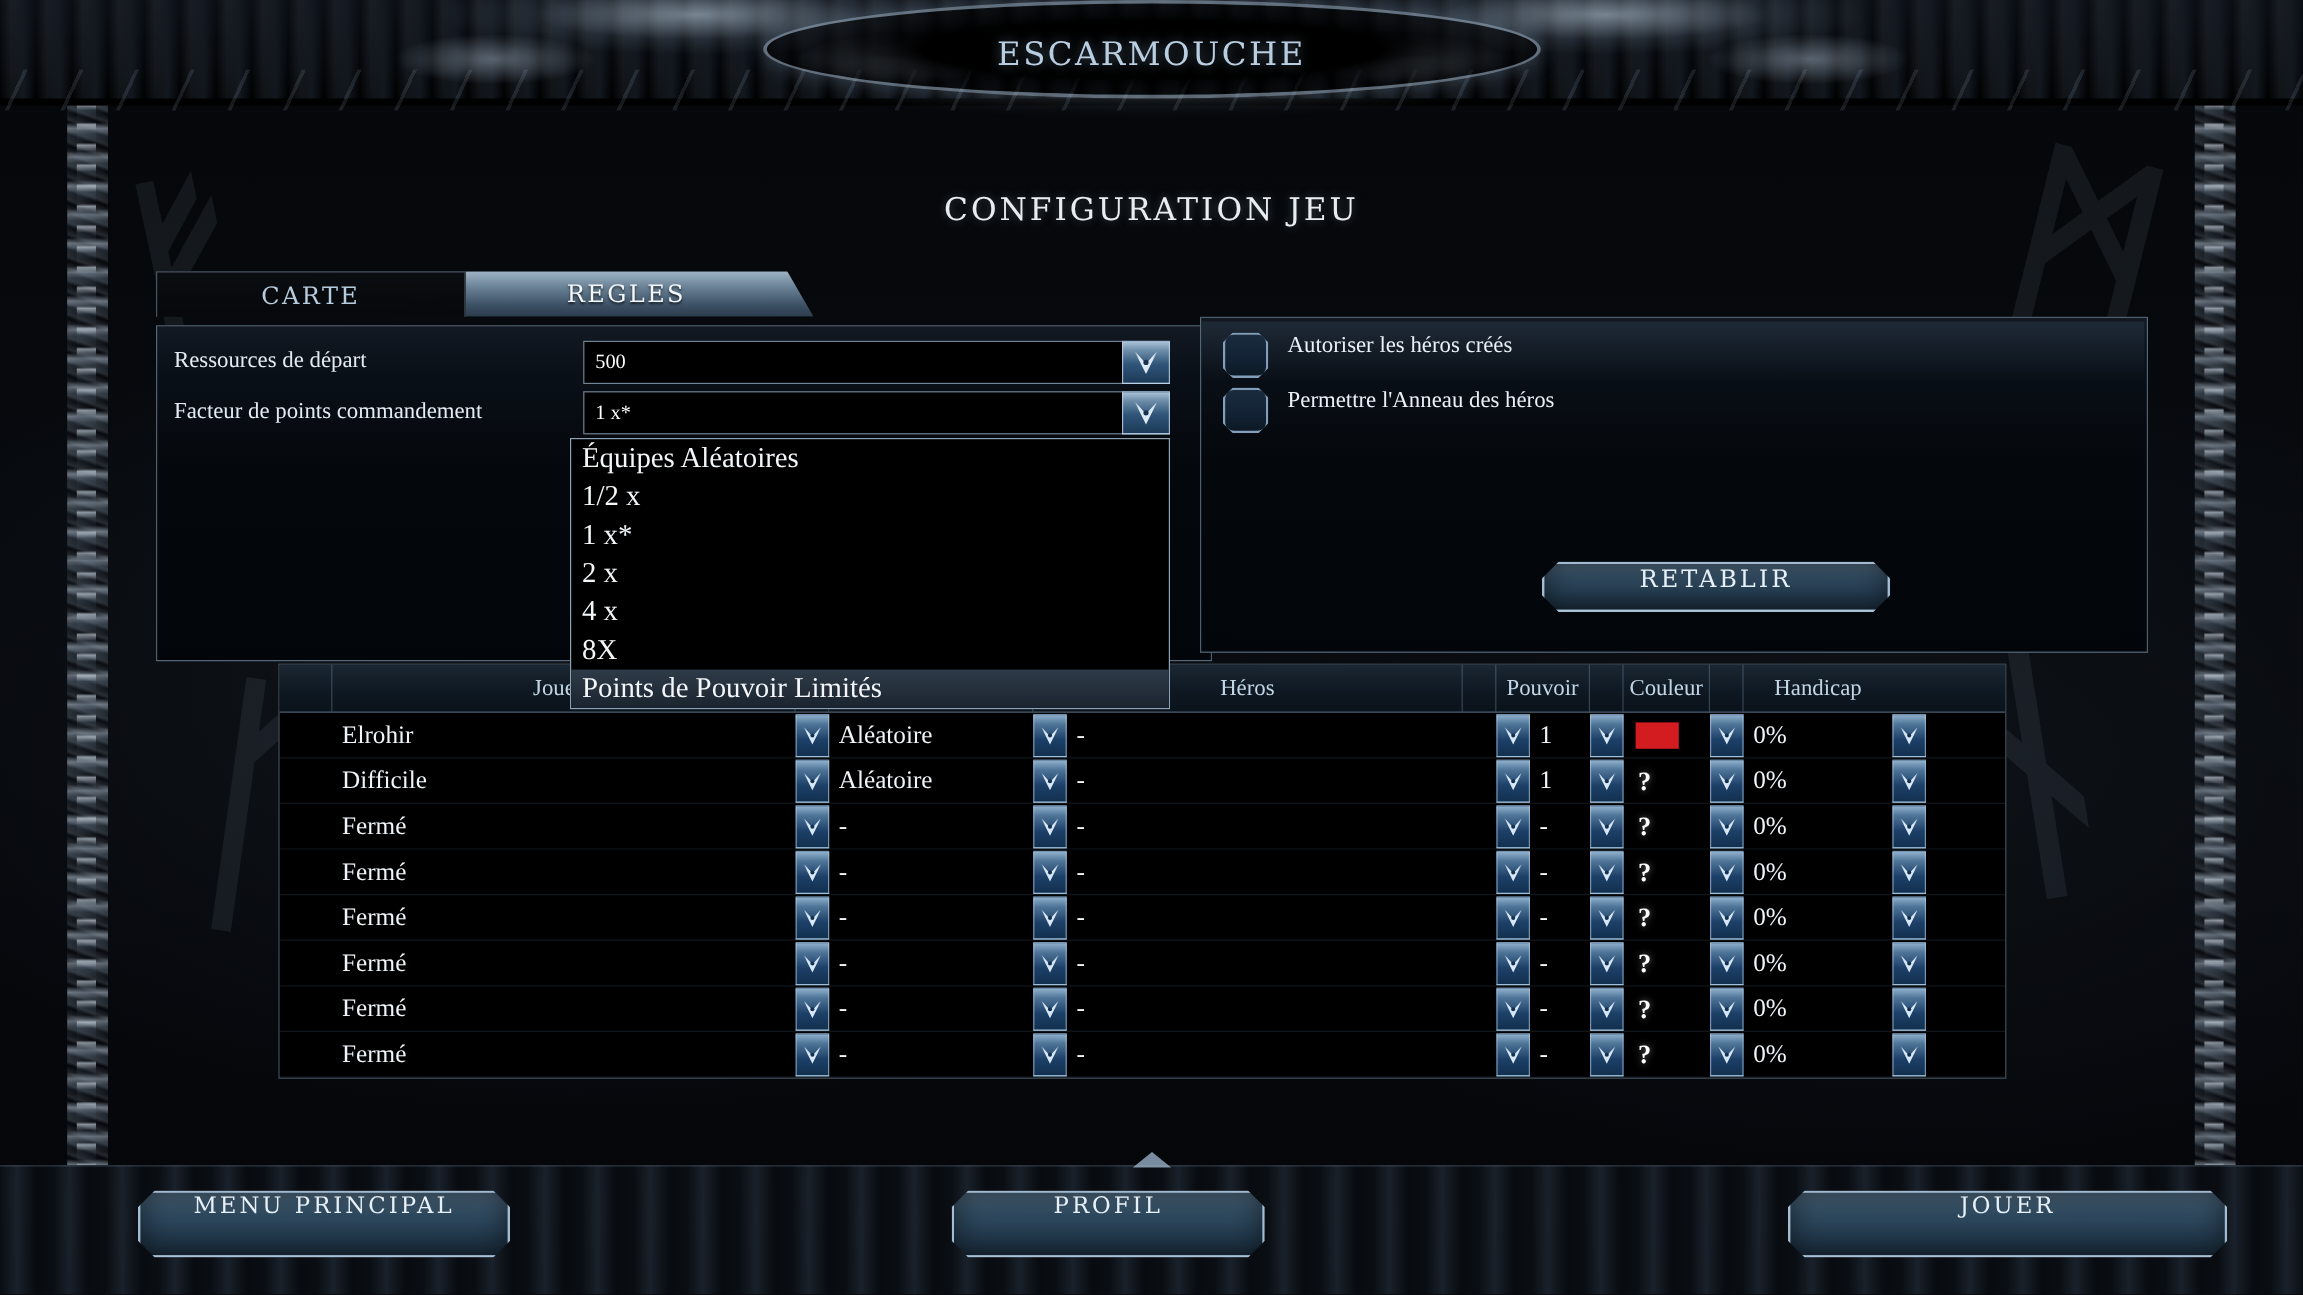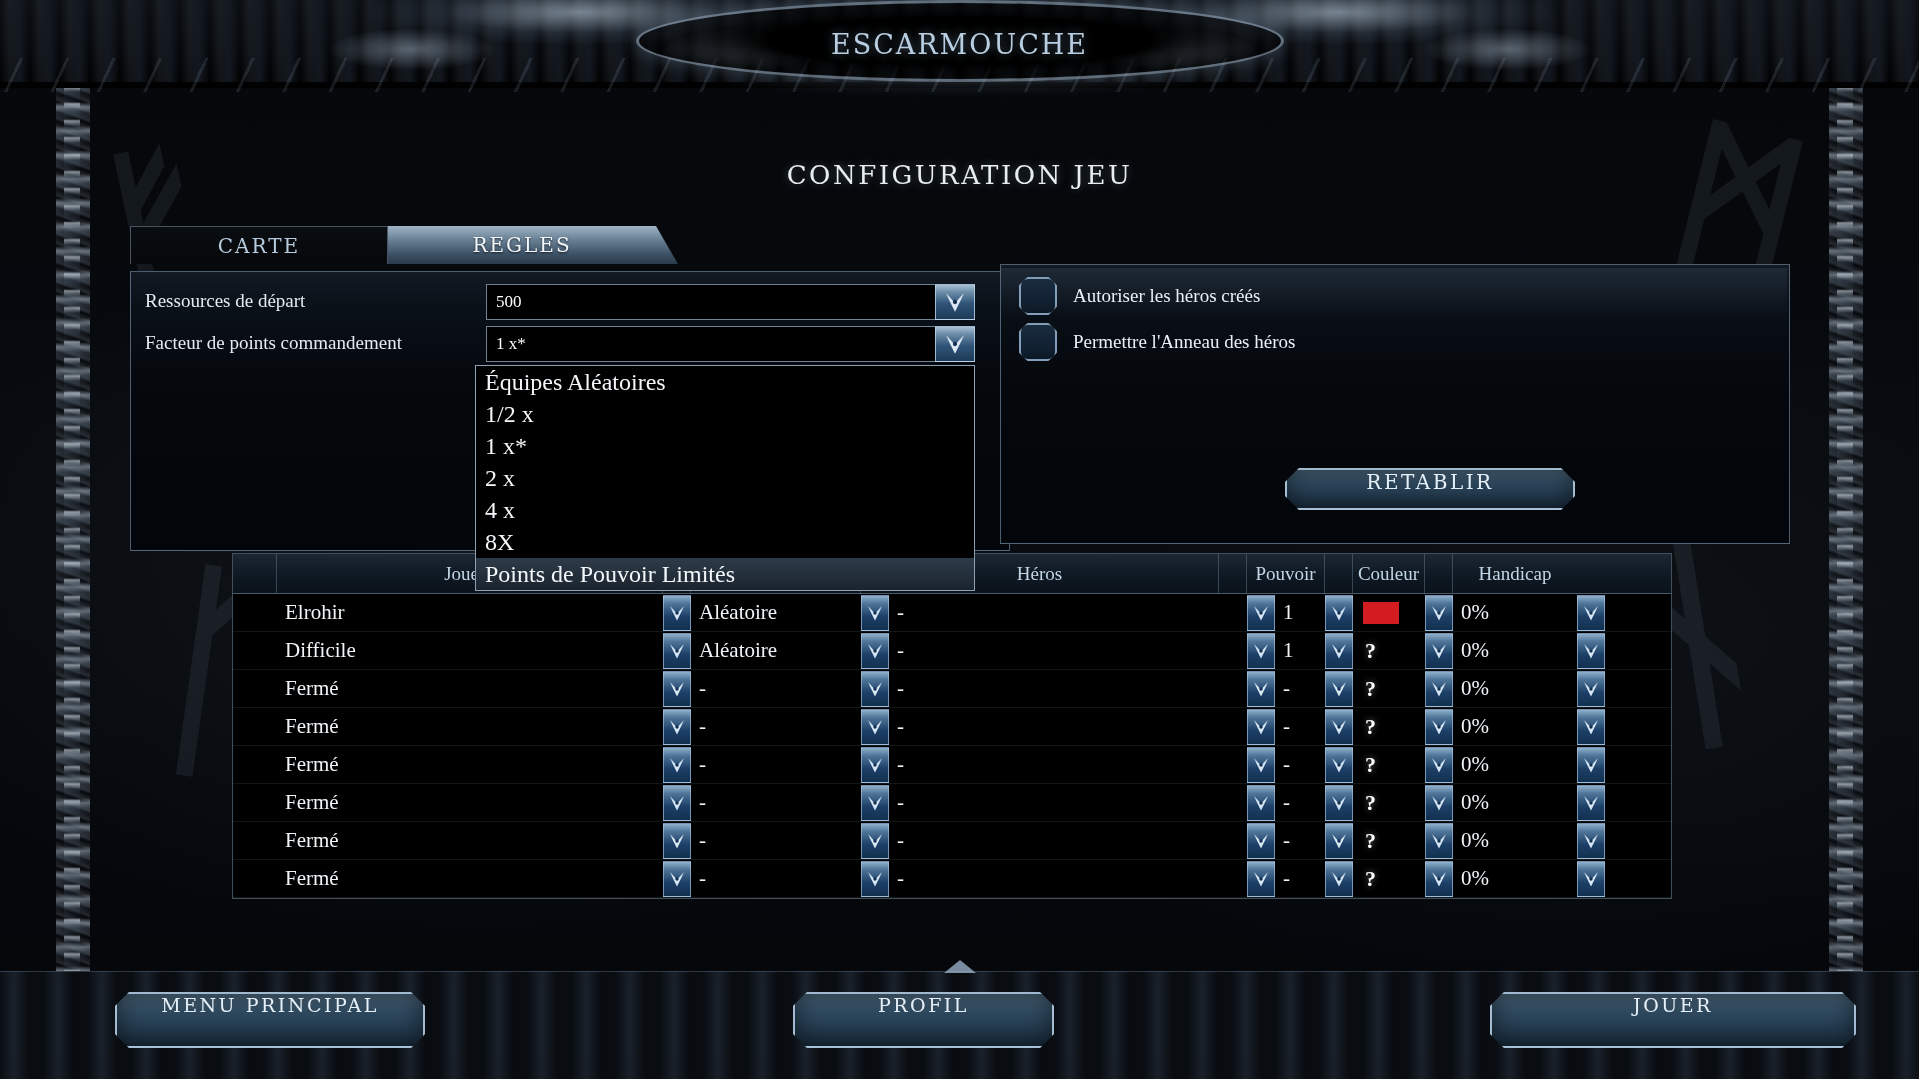--- a/index.html
+++ b/index.html
@@ -188,21 +188,21 @@
   .dd-item {
     height:32px; display:flex; align-items:center; padding-left:9px;
     font-size:24px; color:#f4f7fa; font-family:"Liberation Serif", serif;
     cursor:pointer;
   }
   .dd-item.highlight {
     background: linear-gradient(180deg,#2e3b48 0%, #1a242f 100%);
   }
 
   
-  .check-row { position:absolute; left:18px; display:flex; align-items:center; gap:16px; }
+  .check-row { position:absolute; left:18px; display:flex; gap:16px; }
   .check-row .chk-bg {
     position:absolute; left:-18px; top:-9px; width:786px; height:48px;
     background:linear-gradient(180deg, rgba(40,55,70,.55) 0%, rgba(12,18,26,.25) 100%);
     z-index:0;
   }
   .checkbox {
     width:38px; height:38px; position:relative; z-index:1;
     background: linear-gradient(180deg,#1a2b3e 0%, #122234 60%, #0c1824 100%);
     border:2px solid rgba(150,180,208,.85);
     border-radius:9px;

